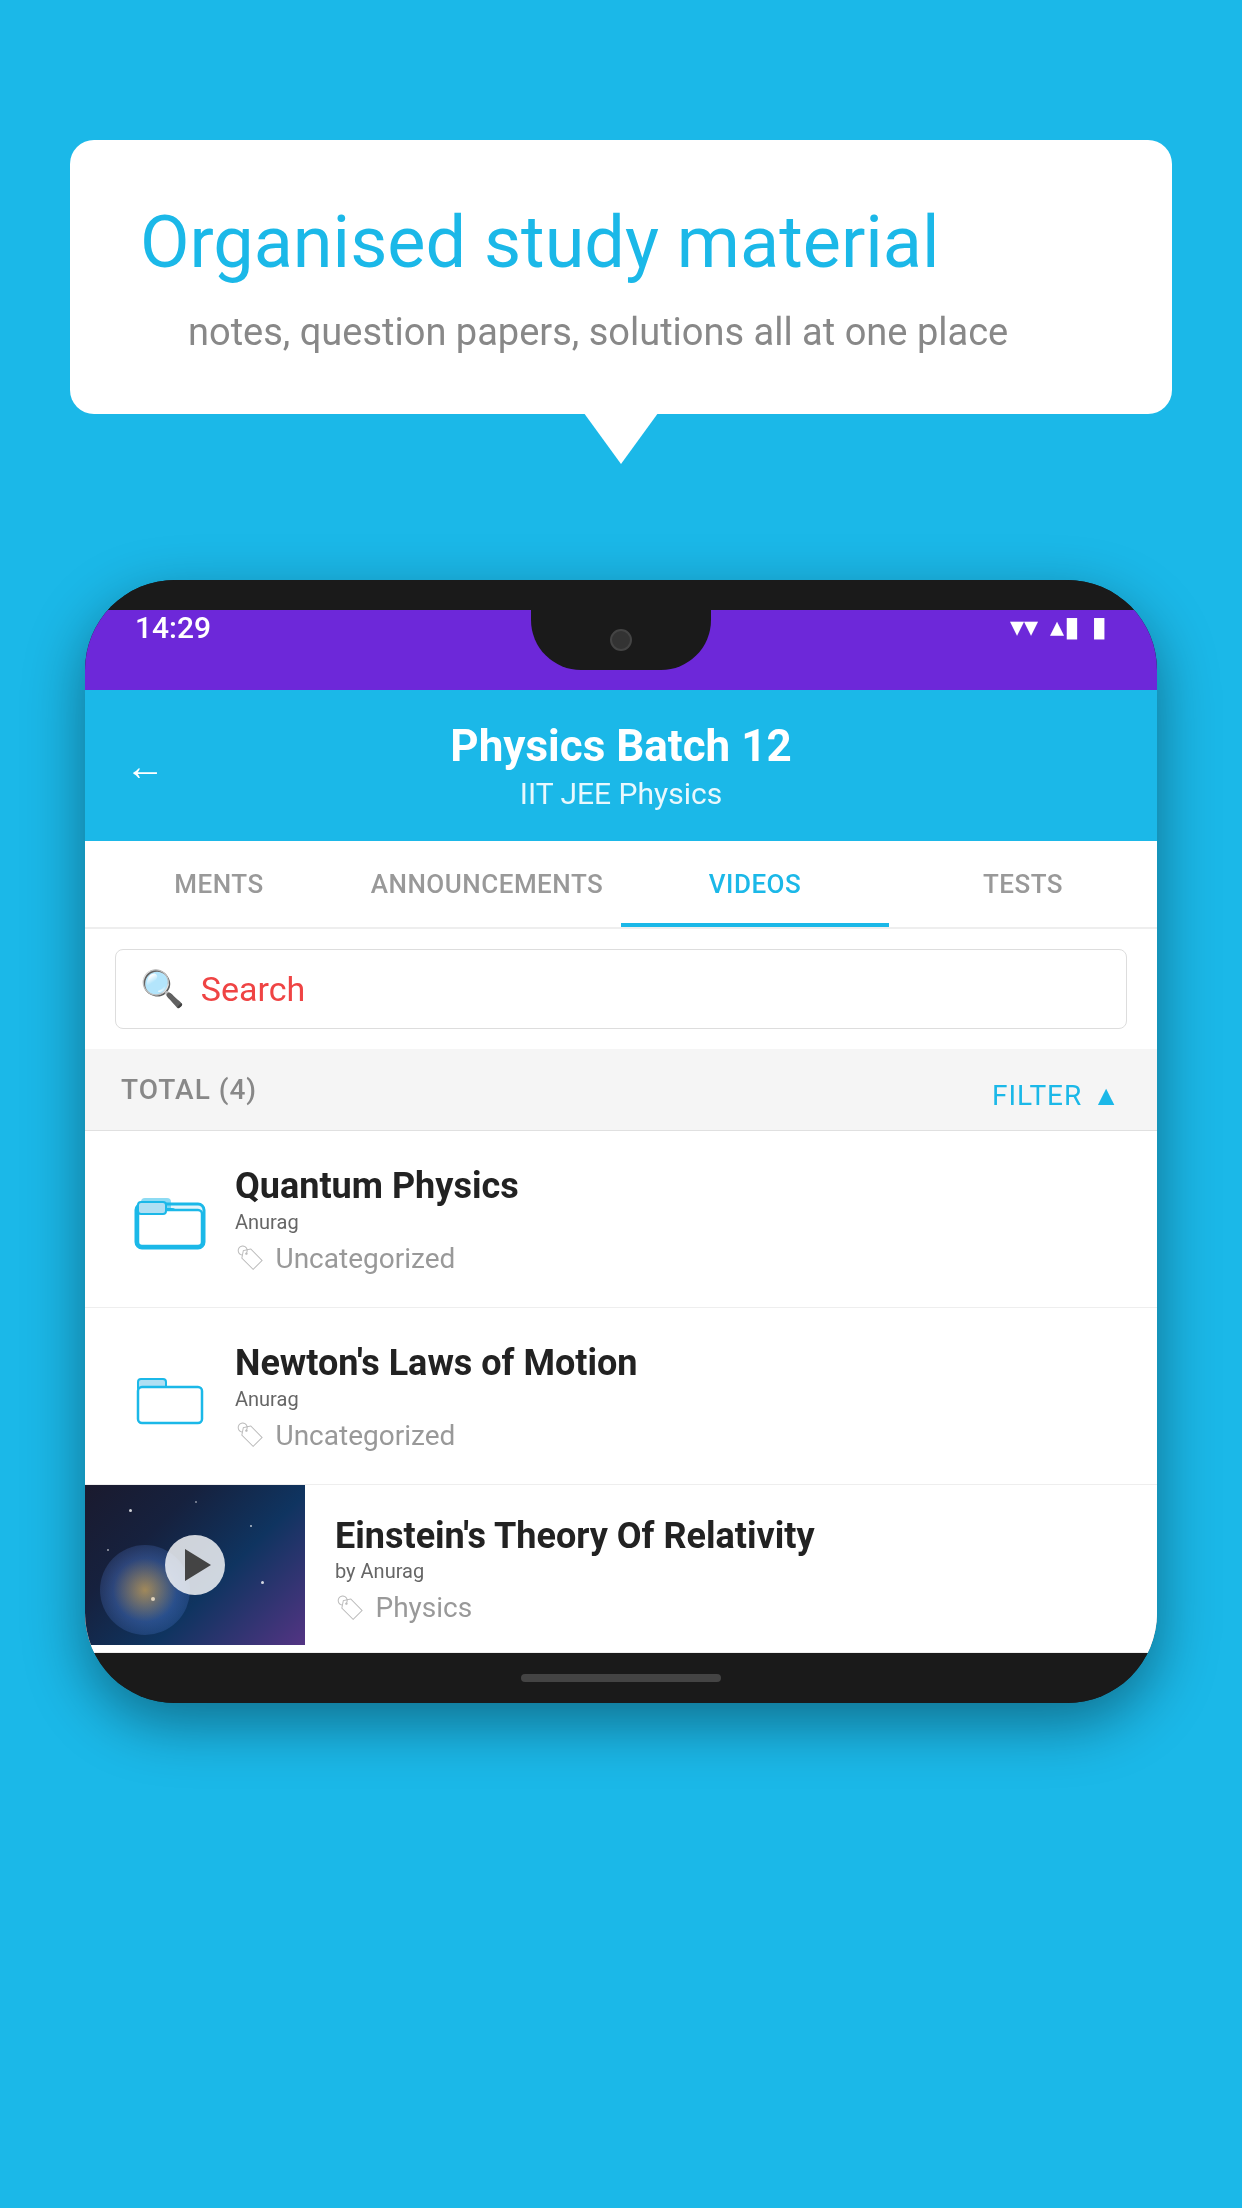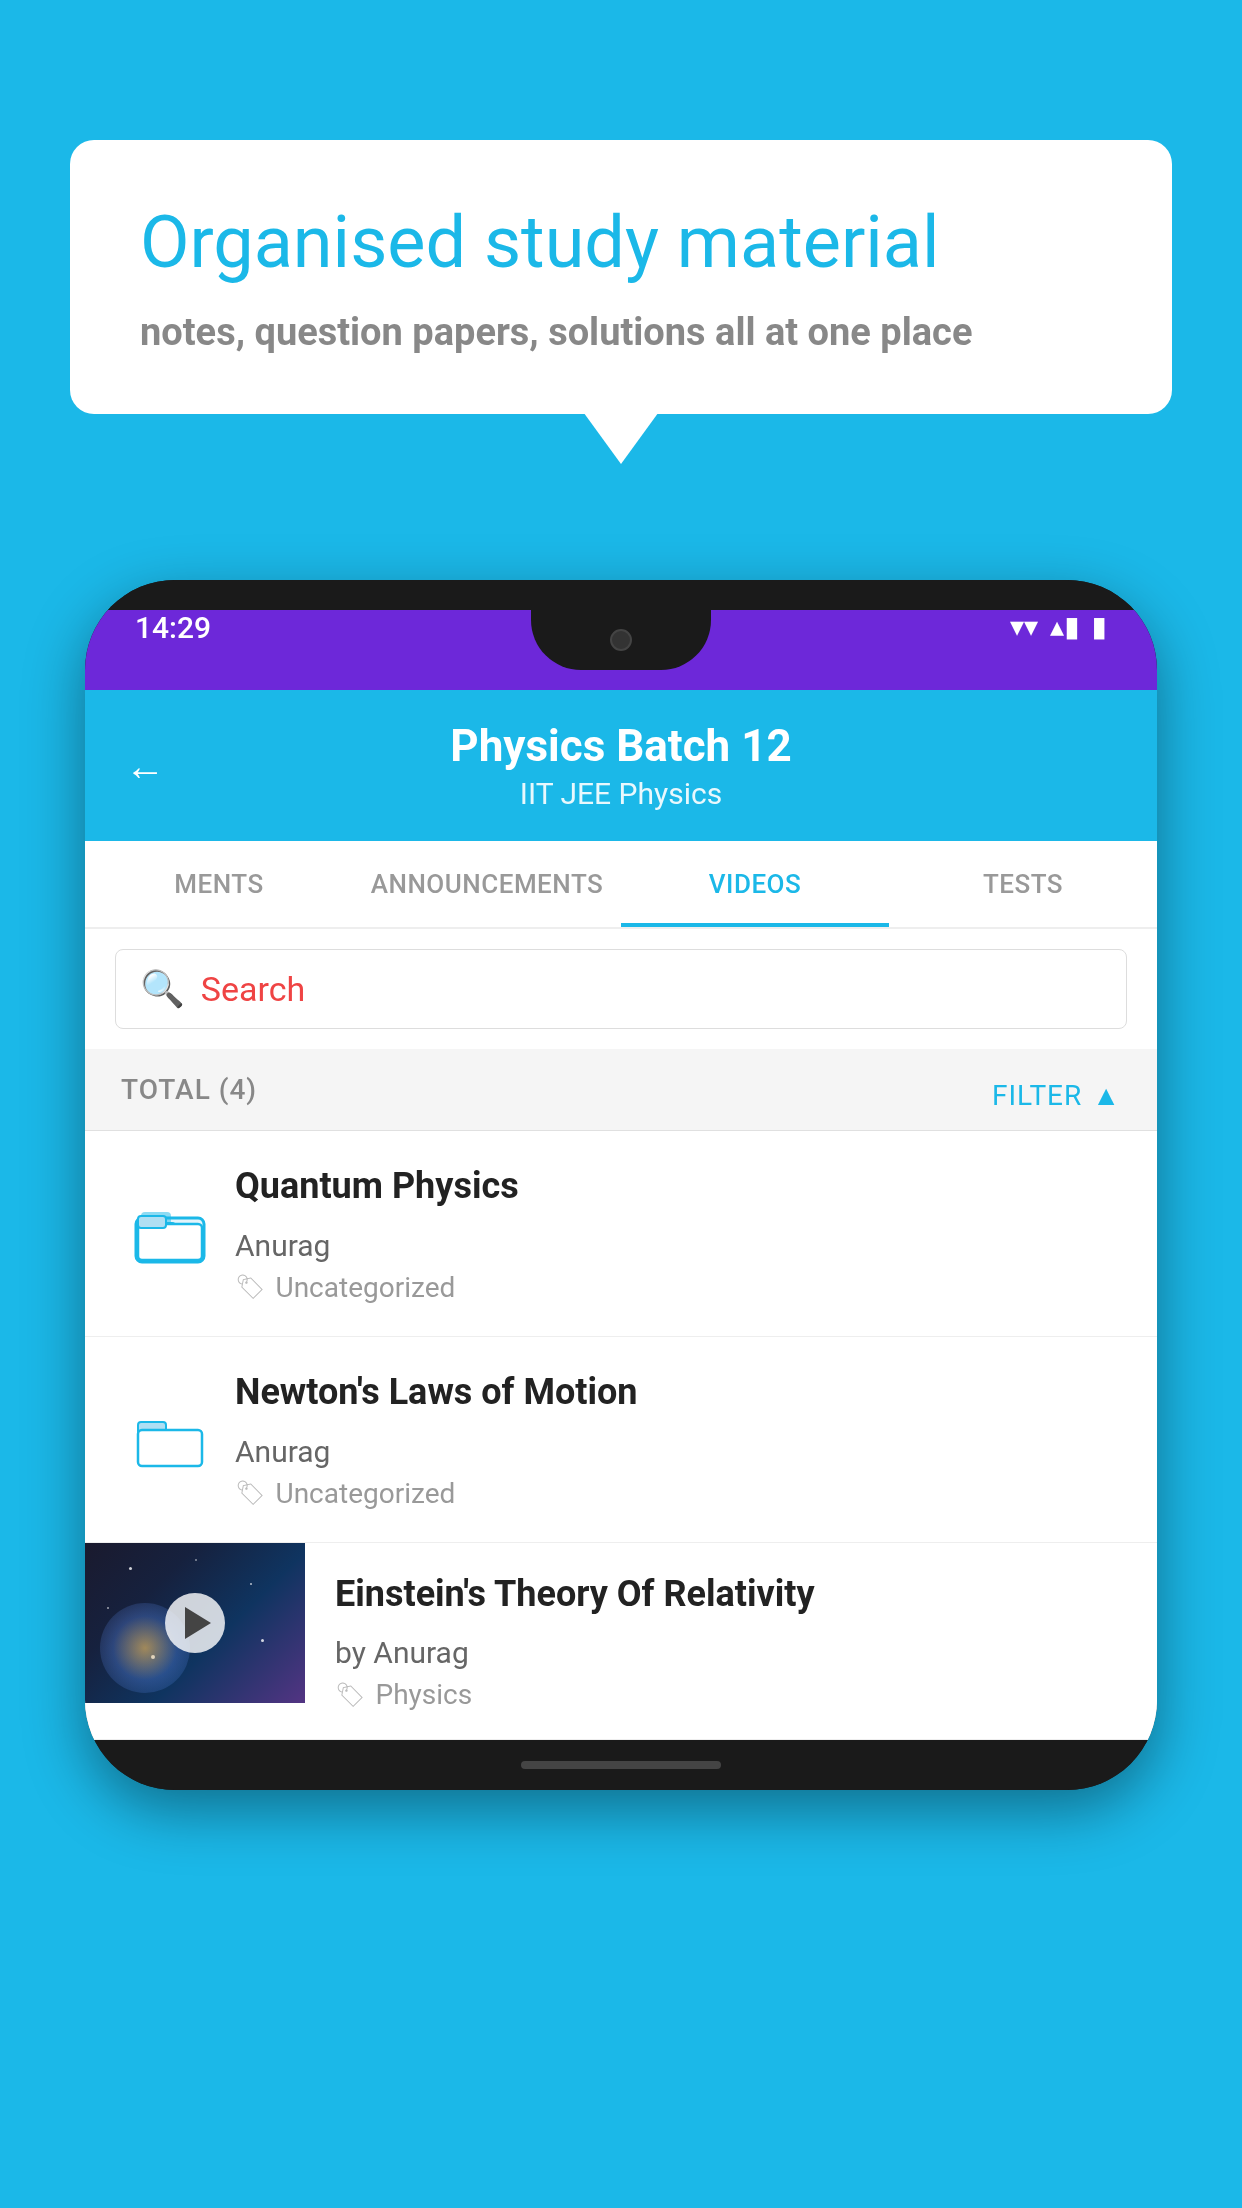--- a/index.html
+++ b/index.html
@@ -45,21 +45,22 @@
       color: #1bb8e8;
       font-size: 72px;
       font-weight: 400;
       line-height: 1.2;
       margin-bottom: 24px;
     }
 
     .bubble-subtitle {
       color: #888;
       font-size: 38px;
-      font-weight: 700;
+      font-weight: 400;
+      margin-left: 48px;
     }
 
     
     .phone-wrapper {
       position: absolute;
       top: 580px;
       left: 85px;
       right: 85px;
     }
 
@@ -276,23 +277,23 @@
     }
 
     .video-title {
       font-size: 36px;
       font-weight: 700;
       color: #222;
       line-height: 1.3;
     }
 
     .video-author {
-      font-size: 30px;
+      font-size: 20px;
       color: #666;
-      margin-top: 18px;
+      margin-top: 0;
     }
 
     .video-tag {
       display: flex;
       align-items: center;
       gap: 10px;
       margin-top: 8px;
       color: #999;
       font-size: 28px;
     }

